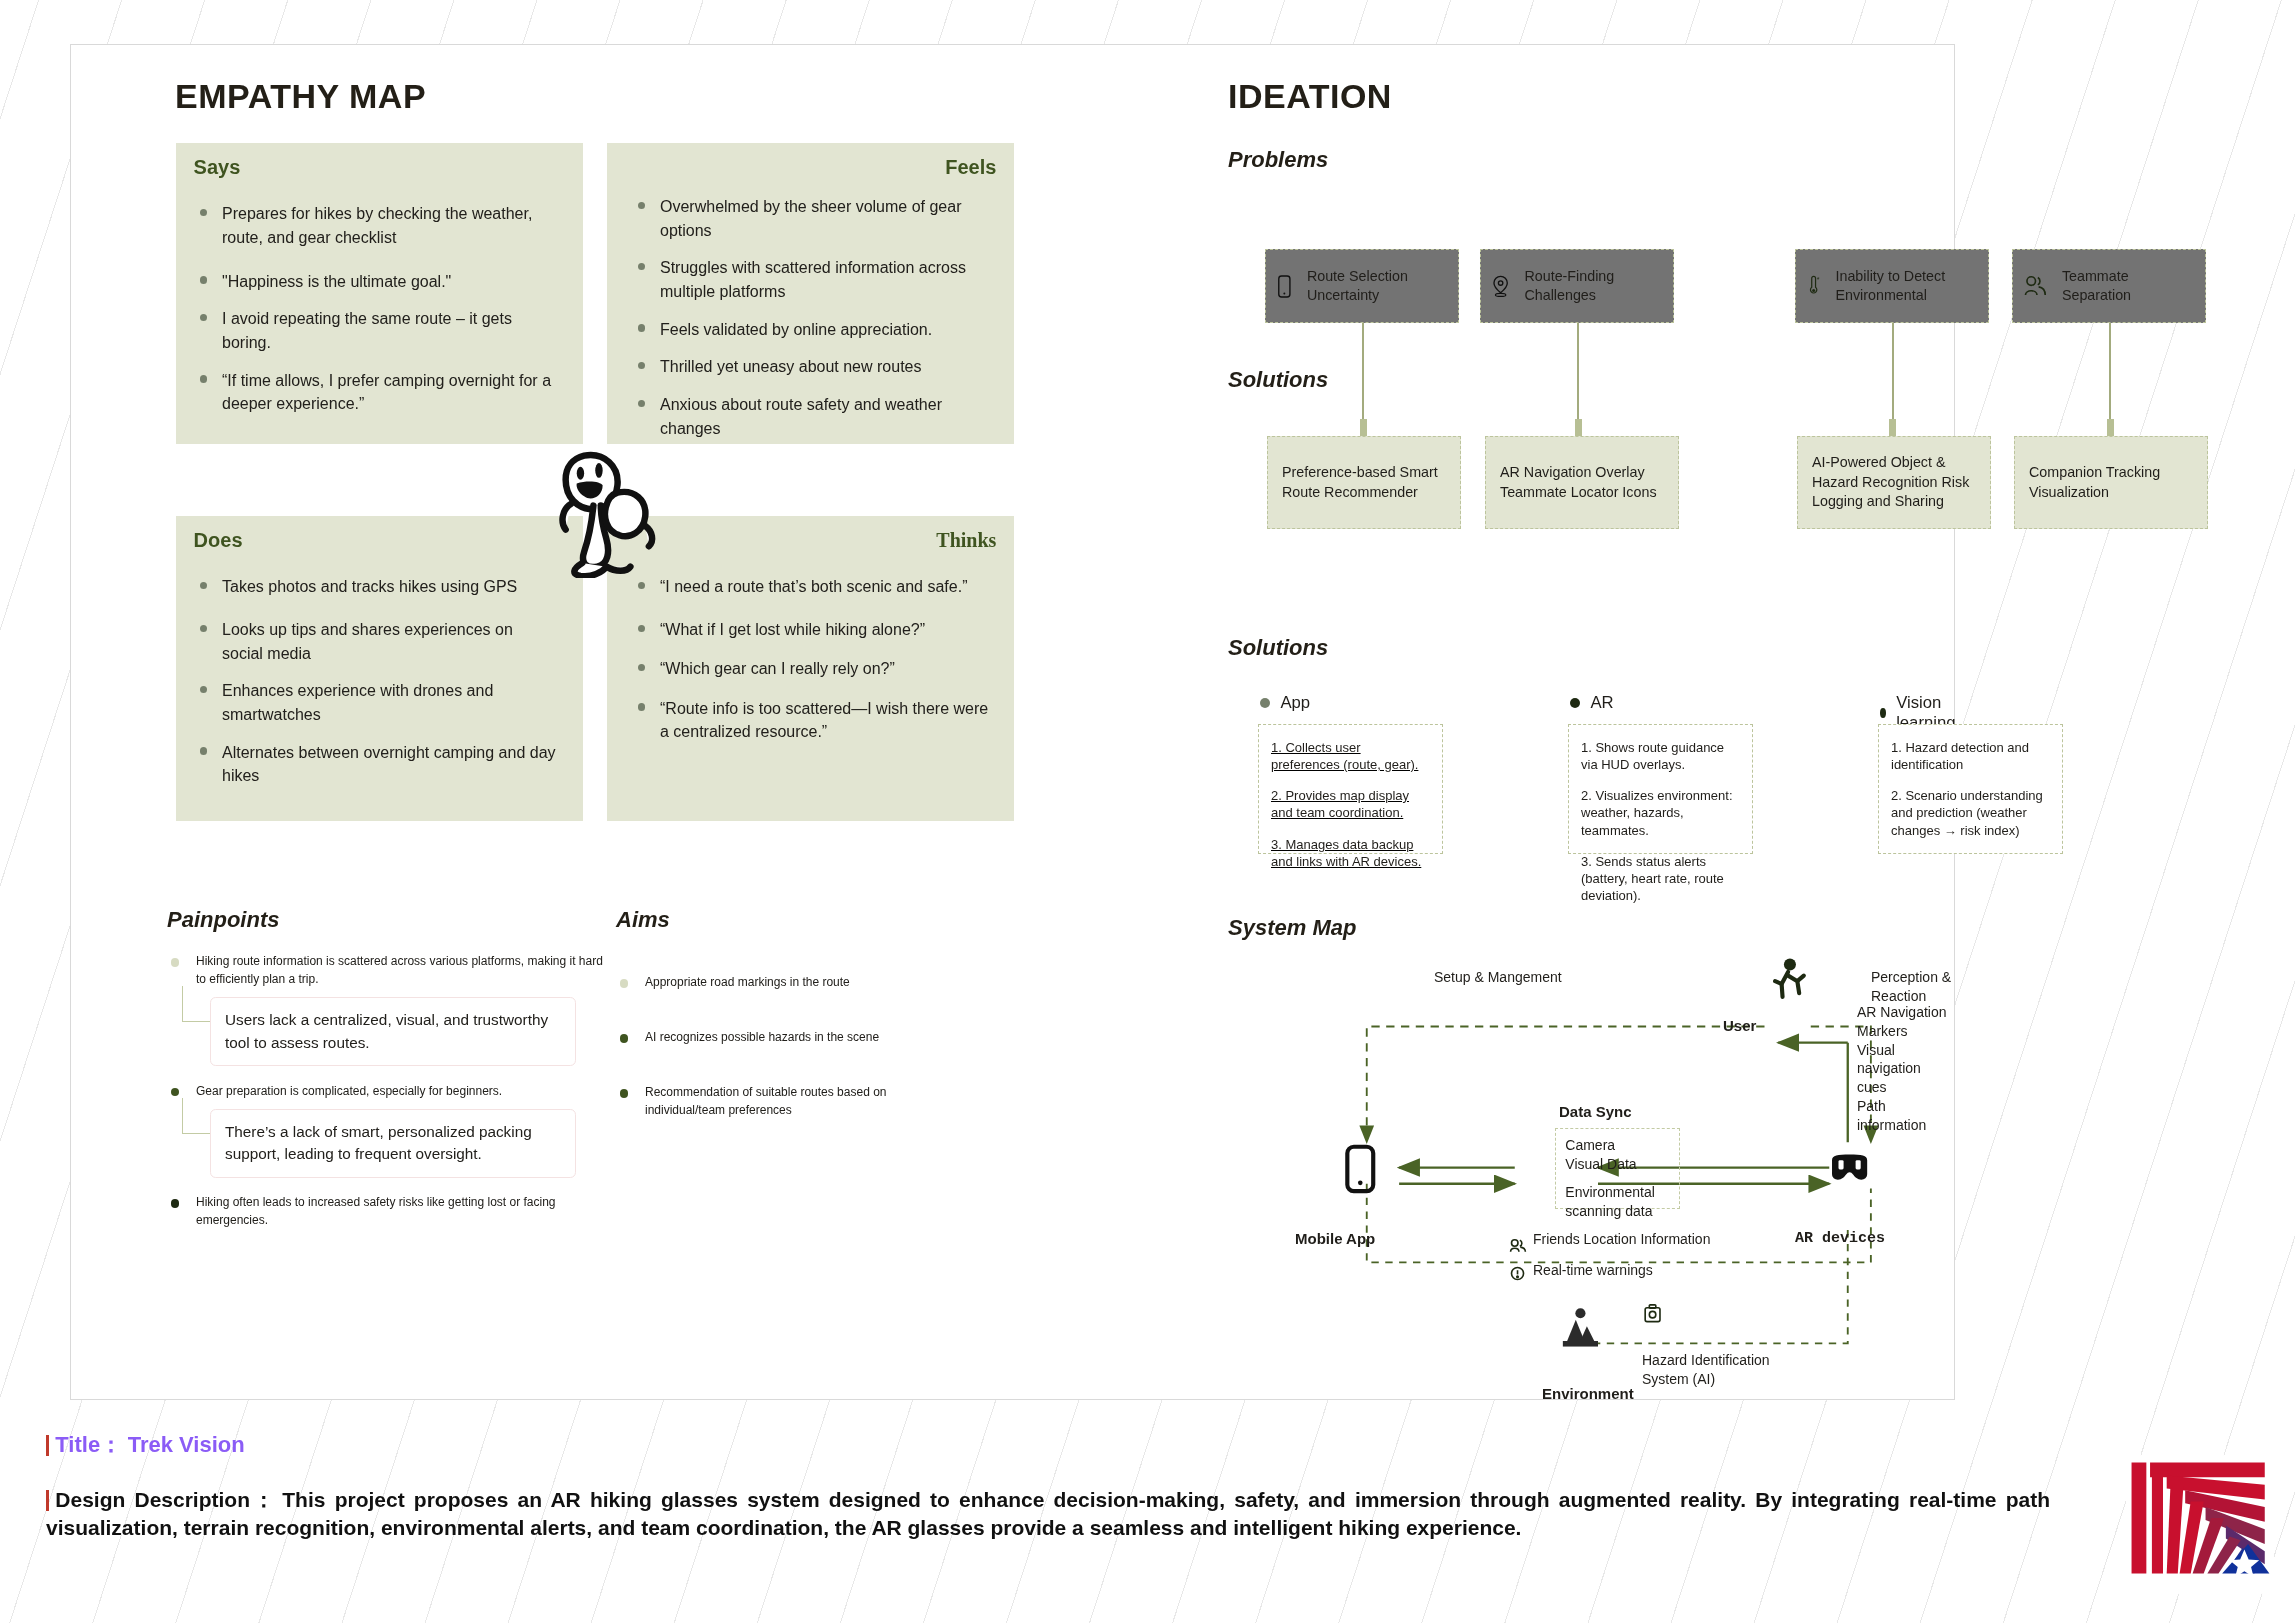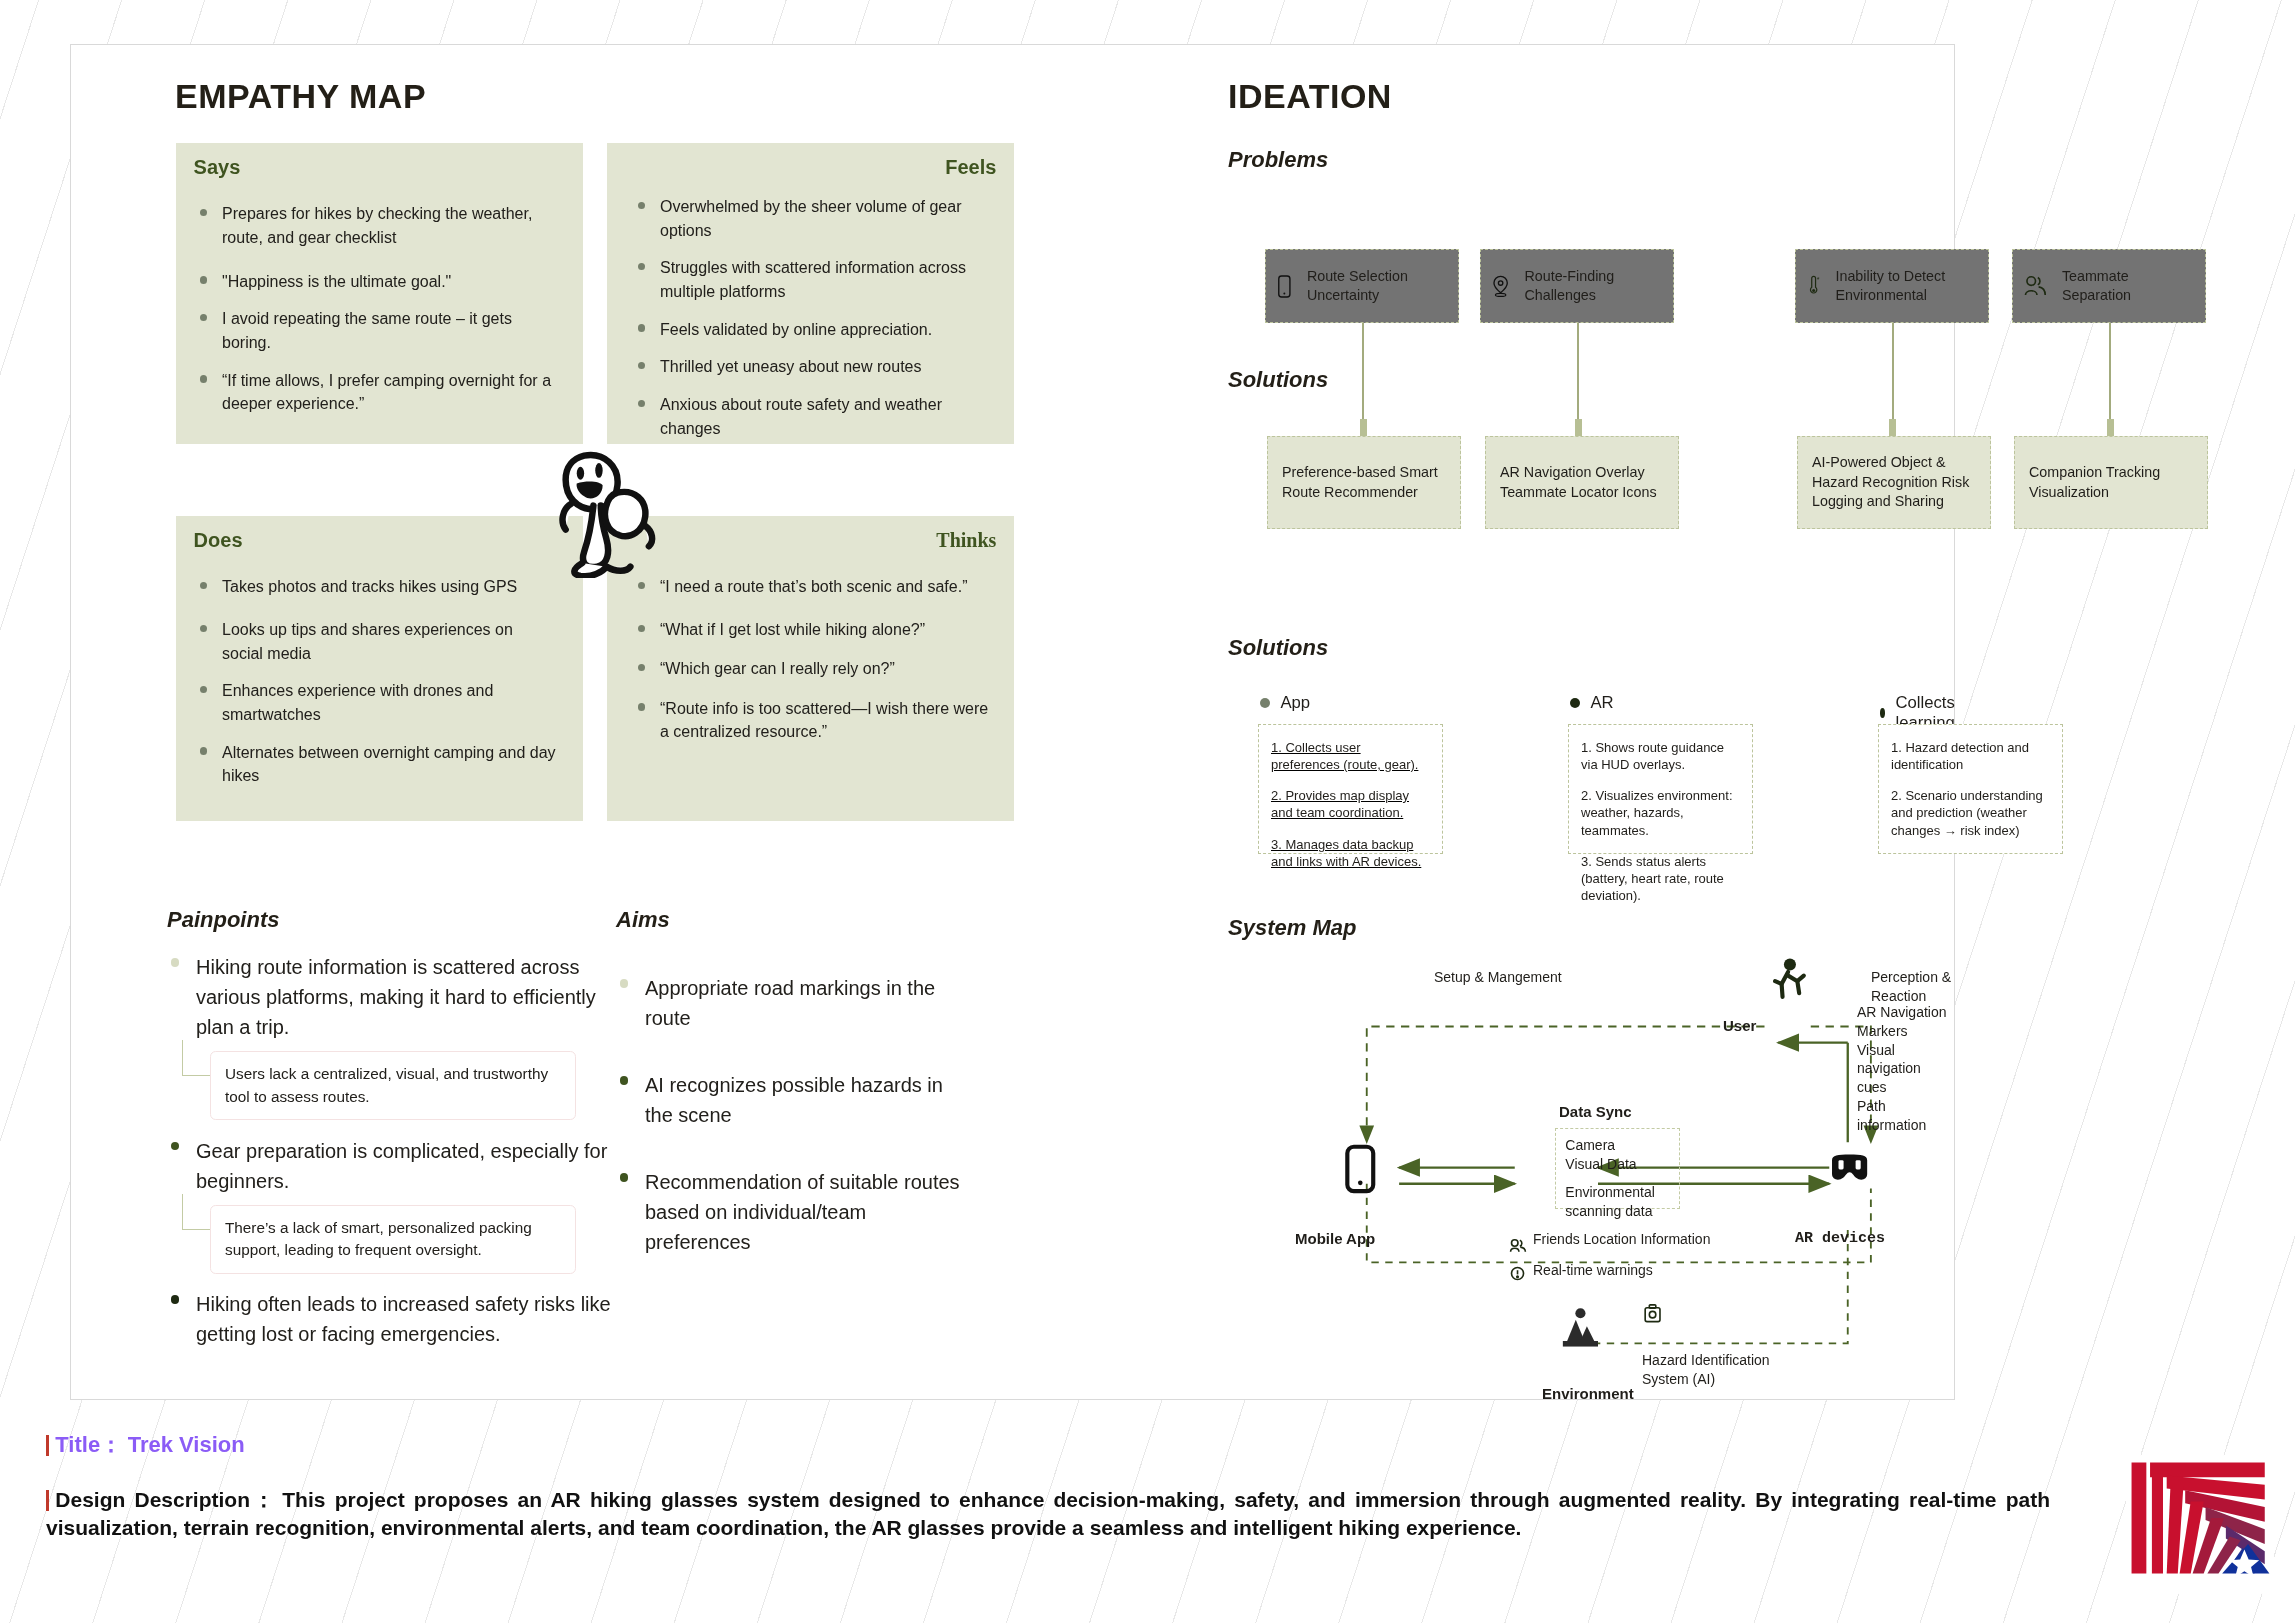--- a/index.html
+++ b/index.html
@@ -71,21 +71,21 @@
     position: absolute;
     left: 2.8px; top: 6.5px;
     width: 7.4px; height: 7.4px;
     border-radius: 50%;
     background: #76806c;
   }
   
   .mascot { position: absolute; z-index: 5; }
   .pa-item {
     position: relative;
-    font-size: 20px;
+    font-size: 12px;
     line-height: 1.5;
     color: #22201c;
     padding-left: 29px;
     margin-bottom: 9.3px;
   }
   .pa-item::before {
     content: "";
     position: absolute;
     left: 3.7px; top: 6px;
     width: 8.8px; height: 8.8px;
@@ -370,21 +370,21 @@
     <span>AR</span>
   </div>
   <div class="sol-card" style="left:1497px;top:679px;width:185px;height:130px;">
     <p>1. Shows route guidance via HUD overlays.</p>
     <p>2. Visualizes environment: weather, hazards, teammates.</p>
     <p>3. Sends status alerts (battery, heart rate, route deviation).</p>
   </div>
 
   <div class="sol-head" style="left:1809px;top:648px;">
     <span class="dot" style="background:#1e2a12;"></span>
-    <span>Collects learning</span>
+    <span>Vision learning</span>
   </div>
   <div class="sol-card" style="left:1807px;top:679px;width:185px;height:130px;">
     <p>1. Hazard detection and identification</p>
     <p>2. Scenario understanding and prediction (weather changes → risk index)</p>
   </div>
 
   <div class="sub-title" style="position:absolute;left:1157px;top:870px;">System Map</div>
 
   <svg class="sm" style="left:1157px;top:898px;" width="740" height="463" viewBox="0 0 1600 1000">
     <defs>

